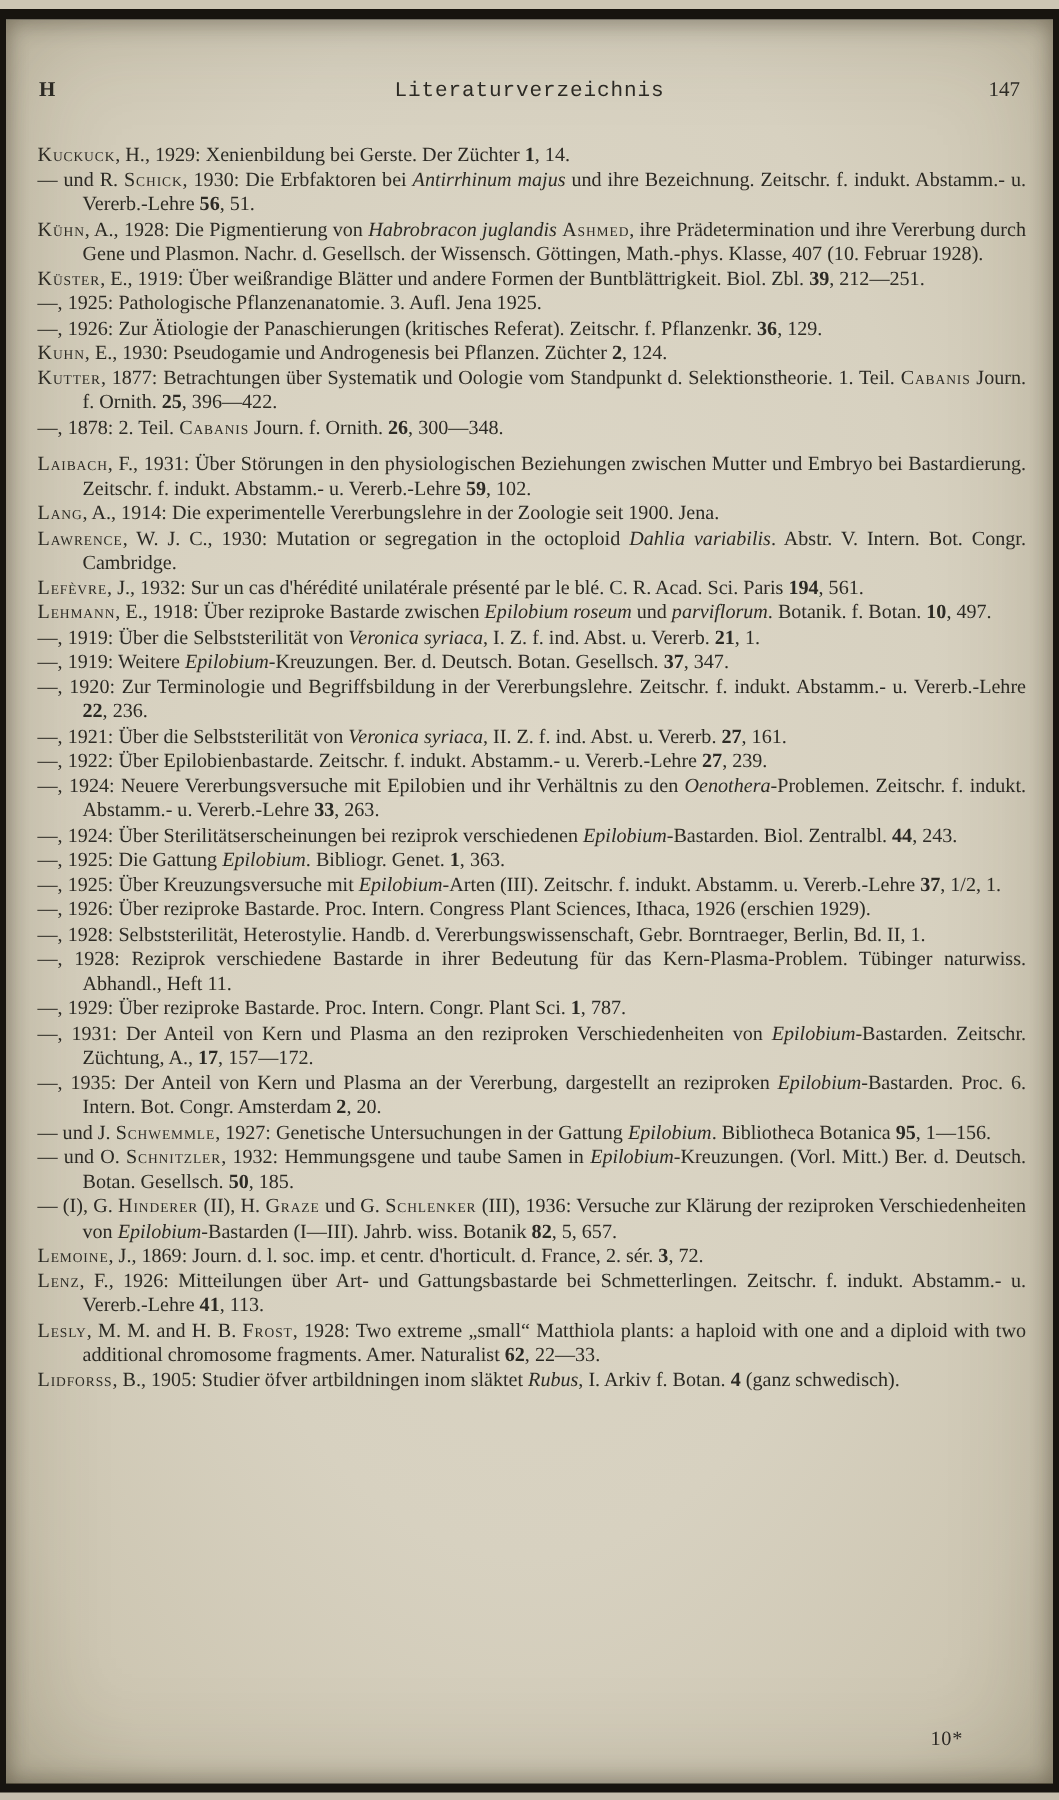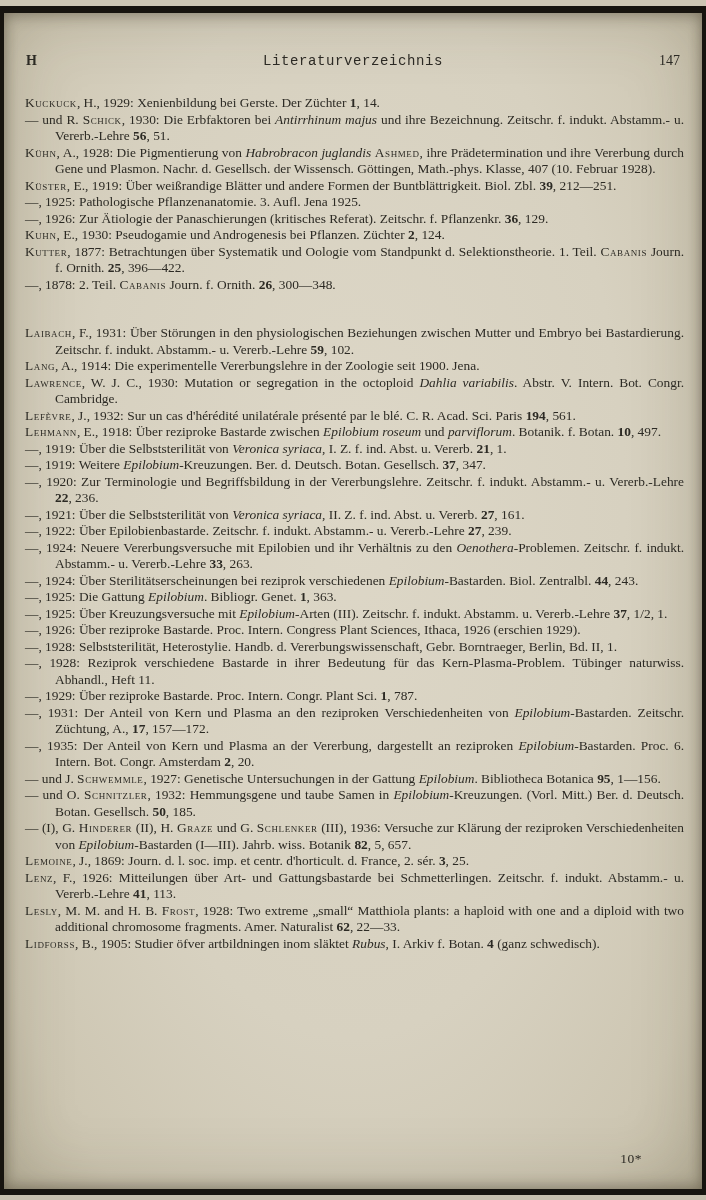--- a/index.html
+++ b/index.html
@@ -39,21 +39,21 @@
   .bibliography {
     position: absolute; top: 82px; left: 21px; right: 18px;
     font-size: 13.4px; line-height: 16.5px;
     text-align: justify;
   }
   p.entry {
     margin: 0;
     padding-left: 30px;
     text-indent: -30px;
   }
-  p.entry.gap { margin-top: 32px; }
+  p.entry.gap { margin-top: 8px; }
   .sc { font-variant: small-caps; letter-spacing: 0.6px; }
   .i { font-style: italic; }
   .b { font-weight: bold; }
   .signature-mark {
     position: absolute; bottom: 22px; right: 60px;
     font-size: 13.5px; font-weight: normal; letter-spacing: 0.5px;
   }
 </style>
 </head>
 <body>
@@ -93,21 +93,21 @@
         <p class="entry"><span>—, 1925: Über Kreuzungsversuche mit </span><span class="i">Epilobium</span><span>-Arten (III). Zeitschr. f. indukt. Abstamm. u. Vererb.-Lehre </span><span class="b">37</span><span>, 1/2, 1.</span></p>
         <p class="entry"><span>—, 1926: Über reziproke Bastarde. Proc. Intern. Congress Plant Sciences, Ithaca, 1926 (erschien 1929).</span></p>
         <p class="entry"><span>—, 1928: Selbststerilität, Heterostylie. Handb. d. Vererbungswissenschaft, Gebr. Borntraeger, Berlin, Bd. II, 1.</span></p>
         <p class="entry"><span>—, 1928: Reziprok verschiedene Bastarde in ihrer Bedeutung für das Kern-Plasma-Problem. Tübinger naturwiss. Abhandl., Heft 11.</span></p>
         <p class="entry"><span>—, 1929: Über reziproke Bastarde. Proc. Intern. Congr. Plant Sci. </span><span class="b">1</span><span>, 787.</span></p>
         <p class="entry"><span>—, 1931: Der Anteil von Kern und Plasma an den reziproken Verschiedenheiten von </span><span class="i">Epilobium</span><span>-Bastarden. Zeitschr. Züchtung, A., </span><span class="b">17</span><span>, 157—172.</span></p>
         <p class="entry"><span>—, 1935: Der Anteil von Kern und Plasma an der Vererbung, dargestellt an reziproken </span><span class="i">Epilobium</span><span>-Bastarden. Proc. 6. Intern. Bot. Congr. Amsterdam </span><span class="b">2</span><span>, 20.</span></p>
         <p class="entry"><span>— und J. </span><span class="sc">Schwemmle</span><span>, 1927: Genetische Untersuchungen in der Gattung </span><span class="i">Epilobium</span><span>. Bibliotheca Botanica </span><span class="b">95</span><span>, 1—156.</span></p>
         <p class="entry"><span>— und O. </span><span class="sc">Schnitzler</span><span>, 1932: Hemmungsgene und taube Samen in </span><span class="i">Epilobium</span><span>-Kreuzungen. (Vorl. Mitt.) Ber. d. Deutsch. Botan. Gesellsch. </span><span class="b">50</span><span>, 185.</span></p>
         <p class="entry"><span>— (I), G. </span><span class="sc">Hinderer</span><span> (II), H. </span><span class="sc">Graze</span><span> und G. </span><span class="sc">Schlenker</span><span> (III), 1936: Versuche zur Klärung der reziproken Verschiedenheiten von </span><span class="i">Epilobium</span><span>-Bastarden (I—III). Jahrb. wiss. Botanik </span><span class="b">82</span><span>, 5, 657.</span></p>
-        <p class="entry"><span class="sc">Lemoine</span><span>, J., 1869: Journ. d. l. soc. imp. et centr. d'horticult. d. France, 2. sér. </span><span class="b">3</span><span>, 25.</span></p>
+        <p class="entry"><span class="sc">Lemoine</span><span>, J., 1869: Journ. d. l. soc. imp. et centr. d'horticult. d. France, 2. sér. </span><span class="b">3</span><span>, 72.</span></p>
         <p class="entry"><span class="sc">Lenz</span><span>, F., 1926: Mitteilungen über Art- und Gattungsbastarde bei Schmetterlingen. Zeitschr. f. indukt. Abstamm.- u. Vererb.-Lehre </span><span class="b">41</span><span>, 113.</span></p>
         <p class="entry"><span class="sc">Lesly</span><span>, M. M. and H. B. </span><span class="sc">Frost</span><span>, 1928: Two extreme „small“ Matthiola plants: a haploid with one and a diploid with two additional chromosome fragments. Amer. Naturalist </span><span class="b">62</span><span>, 22—33.</span></p>
         <p class="entry"><span class="sc">Lidforss</span><span>, B., 1905: Studier öfver artbildningen inom släktet </span><span class="i">Rubus</span><span>, I. Arkiv f. Botan. </span><span class="b">4</span><span> (ganz schwedisch).</span></p>
       </div>
 
     <span class="signature-mark">10*</span>
 
   </div>
 </div>
 

